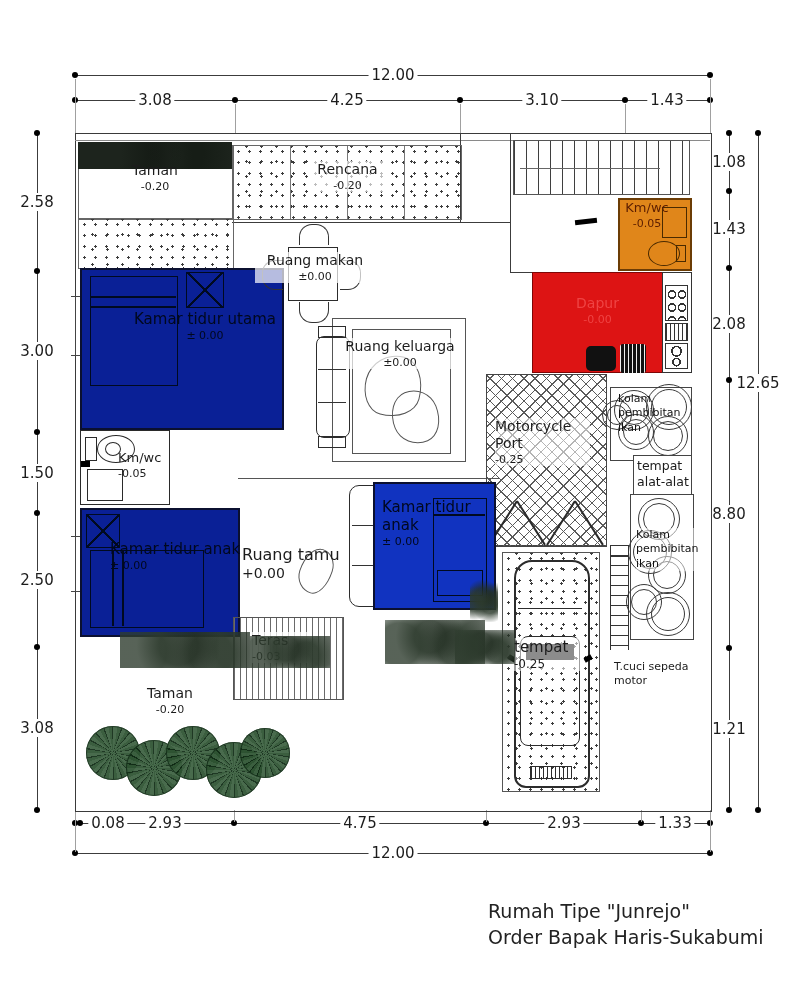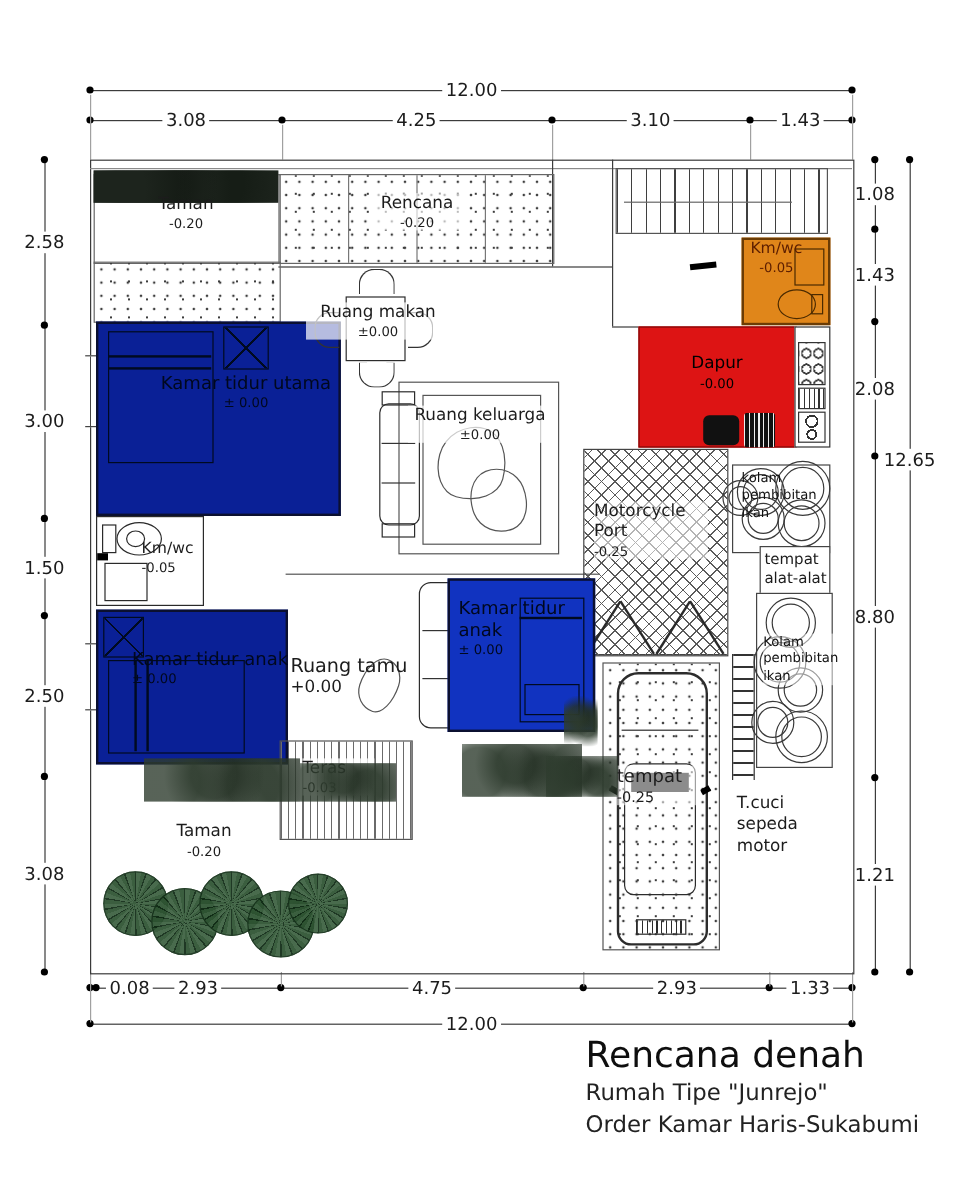--- a/index.html
+++ b/index.html
@@ -198,21 +198,21 @@
     <div class="abs" style="left:42px;top:7px;width:23px;height:29px;border:1.5px solid #4a2a00;"></div>
     <div class="abs" style="left:28px;top:41px;width:30px;height:23px;border:1.5px solid #4a2a00;border-radius:50%;"></div>
     <div class="abs" style="left:56px;top:45px;width:8px;height:15px;border:1.5px solid #4a2a00;"></div>
   </div>
   <div class="rlabel" style="left:612px;top:200px;width:70px;color:#5c1e00;">
     <span class="nm" style="font-size:13px;">Km/wc</span>
     <span class="elev">-0.05</span>
   </div>
 
   <div class="abs room-red" style="left:532px;top:272px;width:130px;height:99px;"></div>
-  <div class="rlabel" style="left:555px;top:295px;width:85px;color:#000000;">
+  <div class="rlabel" style="left:555px;top:295px;width:85px;color:#ef4444;">
     <span class="nm">Dapur</span>
     <span class="elev">-0.00</span>
   </div>
 
   <div class="abs" style="left:662px;top:272px;width:28px;height:99px;background:#fff;border:1px solid #333;">
     <div class="abs" style="left:2px;top:12px;width:21px;height:34px;border:1px solid #333;
          background-image:radial-gradient(circle,transparent 3px,#333 3px 4.5px,transparent 4.5px);
          background-size:10px 13px;background-position:1px 2px;"></div>
     <div class="abs" style="left:2px;top:50px;width:21px;height:16px;border:1px solid #333;
          background-image:repeating-linear-gradient(90deg,#333 0 1px,transparent 1px 4px);"></div>
@@ -356,36 +356,35 @@
     <div class="abs" style="left:-6px;top:96px;width:8px;height:5px;background:#000;transform:rotate(30deg);"></div>
     <div class="abs" style="left:70px;top:96px;width:8px;height:5px;background:#000;transform:rotate(-30deg);"></div>
     <div class="abs" style="left:16px;top:206px;width:40px;height:11px;border:1px solid #2c2c2c;
          background-image:repeating-linear-gradient(90deg,#2c2c2c 0 1px,transparent 1px 4px);"></div>
   </div>
   <div class="rlabel left" style="left:514px;top:638px;width:70px;background:rgba(255,255,255,.55);">
     <span class="nm" style="font-size:15px;">tempat</span>
     <span class="elev" style="font-size:12px;">-0.25</span>
   </div>
 
-  <div class="rlabel left" style="left:614px;top:660px;width:78px;font-size:14px;line-height:1.3;">
+  <div class="rlabel left" style="left:614px;top:660px;width:78px;font-size:11px;line-height:1.3;">
     <span>T.cuci sepeda motor</span>
   </div>
 
   <div class="rlabel" style="left:130px;top:685px;width:80px;">
     <span class="nm">Taman</span>
     <span class="elev">-0.20</span>
   </div>
   <div class="tree" style="left:86px;top:726px;width:54px;height:54px;"></div>
   <div class="tree" style="left:126px;top:740px;width:56px;height:56px;"></div>
   <div class="tree" style="left:166px;top:726px;width:54px;height:54px;"></div>
   <div class="tree" style="left:206px;top:742px;width:56px;height:56px;"></div>
   <div class="tree" style="left:240px;top:728px;width:50px;height:50px;"></div>
   <div class="abs shrub" style="left:120px;top:632px;width:130px;height:36px;"></div>
   <div class="abs shrub" style="left:250px;top:636px;width:80px;height:32px;"></div>
   <div class="abs shrub" style="left:385px;top:620px;width:100px;height:44px;"></div>
   <div class="abs shrub" style="left:455px;top:630px;width:60px;height:34px;"></div>
   <div class="abs shrub" style="left:470px;top:580px;width:28px;height:42px;"></div>
 
-  <div class="title-main" style="left:488px;top:862px;">Rencana denah</div>
   <div class="title-sub" style="left:488px;top:900px;">Rumah Tipe "Junrejo"</div>
-  <div class="title-sub" style="left:488px;top:926px;">Order Kamar Haris-Sukabumi</div>
+  <div class="title-sub" style="left:488px;top:926px;">Order Bapak Haris-Sukabumi</div>
 
 </div>
 
 </body></html>

